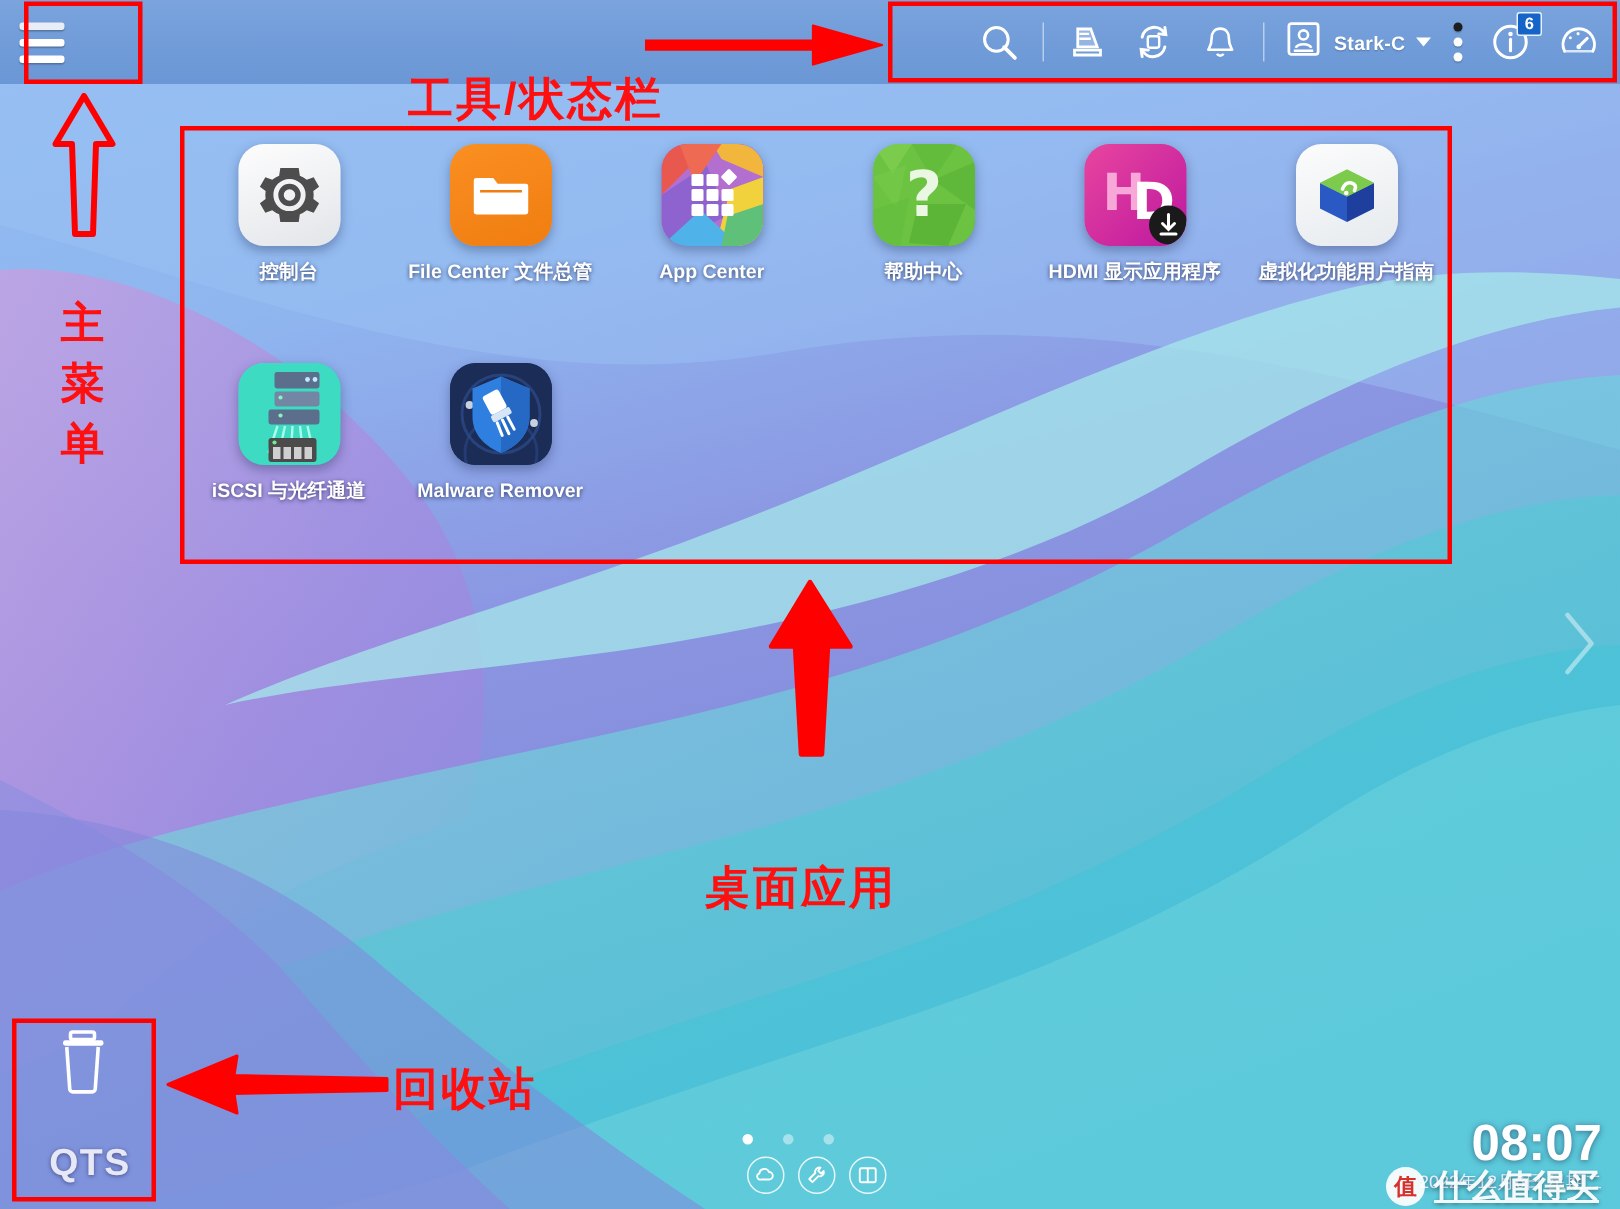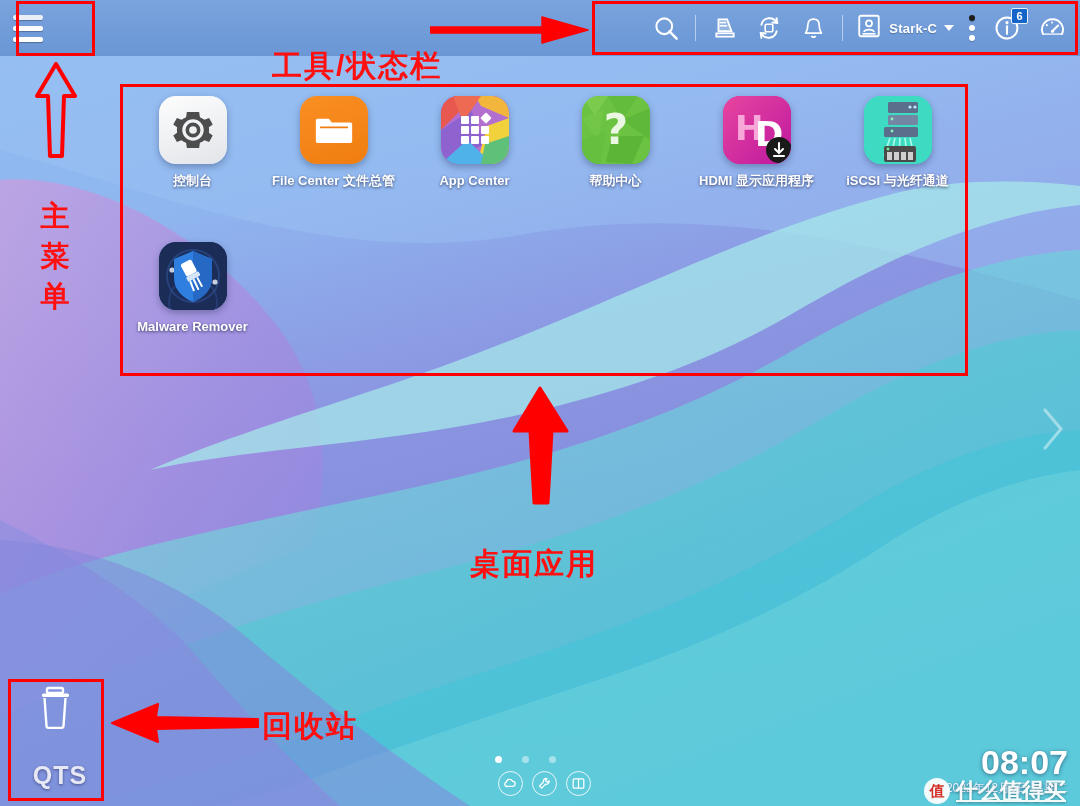--- a/index.html
+++ b/index.html
@@ -111,21 +111,21 @@
   #chev-right { position:absolute; right:14px; top:405px; width:26px; height:48px;
      opacity:.55; cursor:pointer; }
 
   
   #annot { position:absolute; inset:0; pointer-events:none; }
   .box { position:absolute; border:3px solid #ff0000; }
   .anno-text { position:absolute; color:#ff1010; font-weight:bold;margin-top:36px; }
   #a-toolbar-label { left:272px; top:10px; font-size:30px; letter-spacing:2px; }
   #a-mainmenu-label { left:33px; top:160px; font-size:29px; line-height:40px; width:44px;
      text-align:center; }
-  #a-apps-label { left:470px; top:508px; font-size:30px; letter-spacing:2px; }
+  #a-apps-label { left:470px; top:536px; font-size:30px; letter-spacing:2px; }
   #a-bin-label { left:262px; top:670px; font-size:30px; letter-spacing:2px; }
 </style>
 </head>
 <body>
 
 <div id="wallpaper">
   <svg viewBox="0 0 1080 806" xmlns="http://www.w3.org/2000/svg">
     <defs>
       <linearGradient id="bg" x1="0" y1="0" x2="0.35" y2="1">
         <stop offset="0%" stop-color="#93bdf2"></stop>
@@ -382,20 +382,33 @@
             <line x1="56" y1="47" x2="56" y2="56"></line>
             <polyline points="52,53 56,57 60,53"></polyline>
             <line x1="51" y1="60" x2="61" y2="60"></line>
           </g>
         </g>
       </svg>
     </div>
     <div class="app-label">HDMI 显示应用程序</div>
   </div>
 
+  <div class="app">
+    <div class="app-icon ic-vm">
+      <svg width="48" height="48" viewBox="0 0 48 48">
+        <polygon points="24,7 42,16 24,25 6,16" fill="#6fc043"></polygon>
+        <polygon points="6,16 24,25 24,42 6,33" fill="#2b59c4"></polygon>
+        <polygon points="42,16 24,25 24,42 42,33" fill="#1f3f9e"></polygon>
+        <polygon points="24,7 42,16 24,25 6,16" fill="#7ecc4f" opacity=".9"></polygon>
+        <path d="M21 20 q2-5 6-4 t2 5" fill="none" stroke="#ffffff" stroke-width="2.4" stroke-linecap="round"></path>
+        <circle cx="23.5" cy="22.6" r="1.5" fill="#fff"></circle>
+      </svg>
+    </div>
+    <div class="app-label">虚拟化功能用户指南</div>
+  </div>
 
   <div class="app">
     <div class="app-icon ic-iscsi">
       <svg width="68" height="68" viewBox="0 0 68 68">
         <defs>
             <clipPath id="isClip">
               <rect width="68" height="68" rx="17"></rect>
             </clipPath>
           </defs>
         <g clip-path="url(#isClip)">

